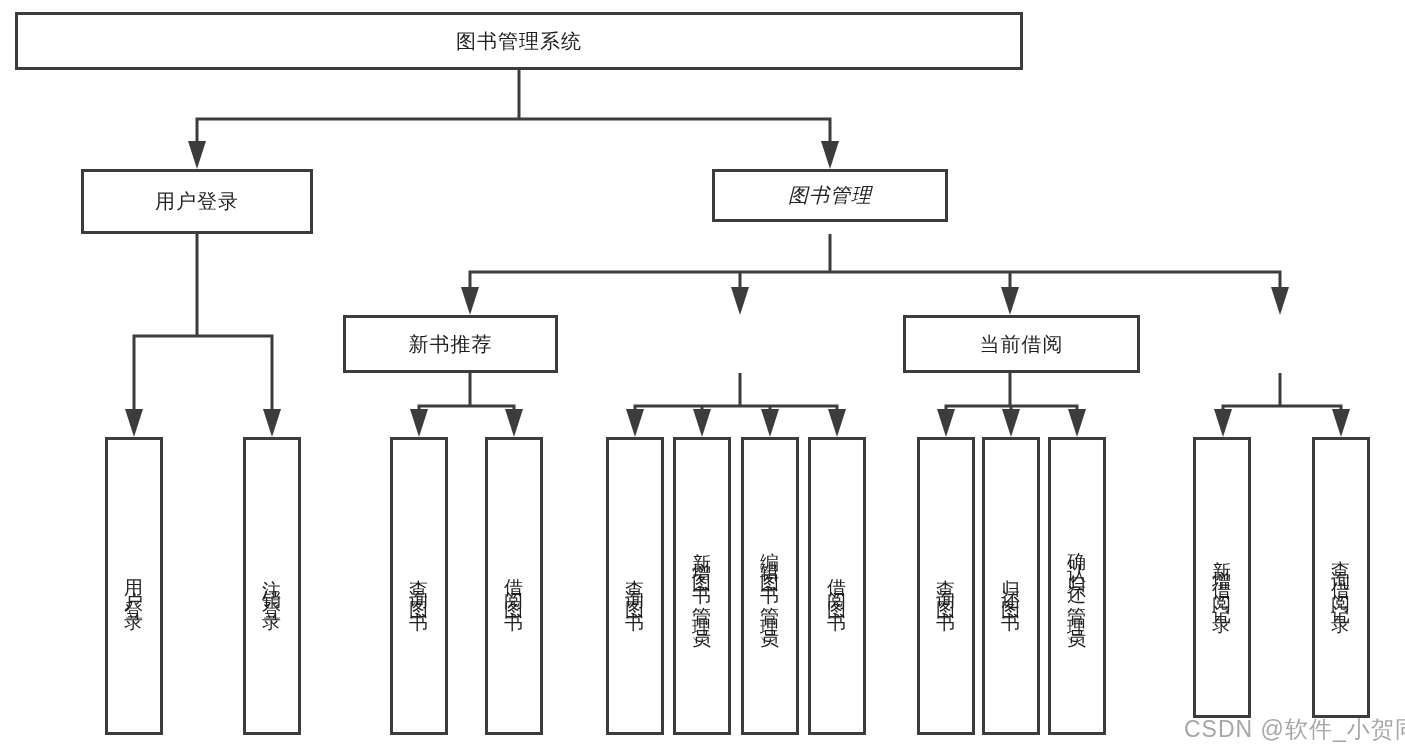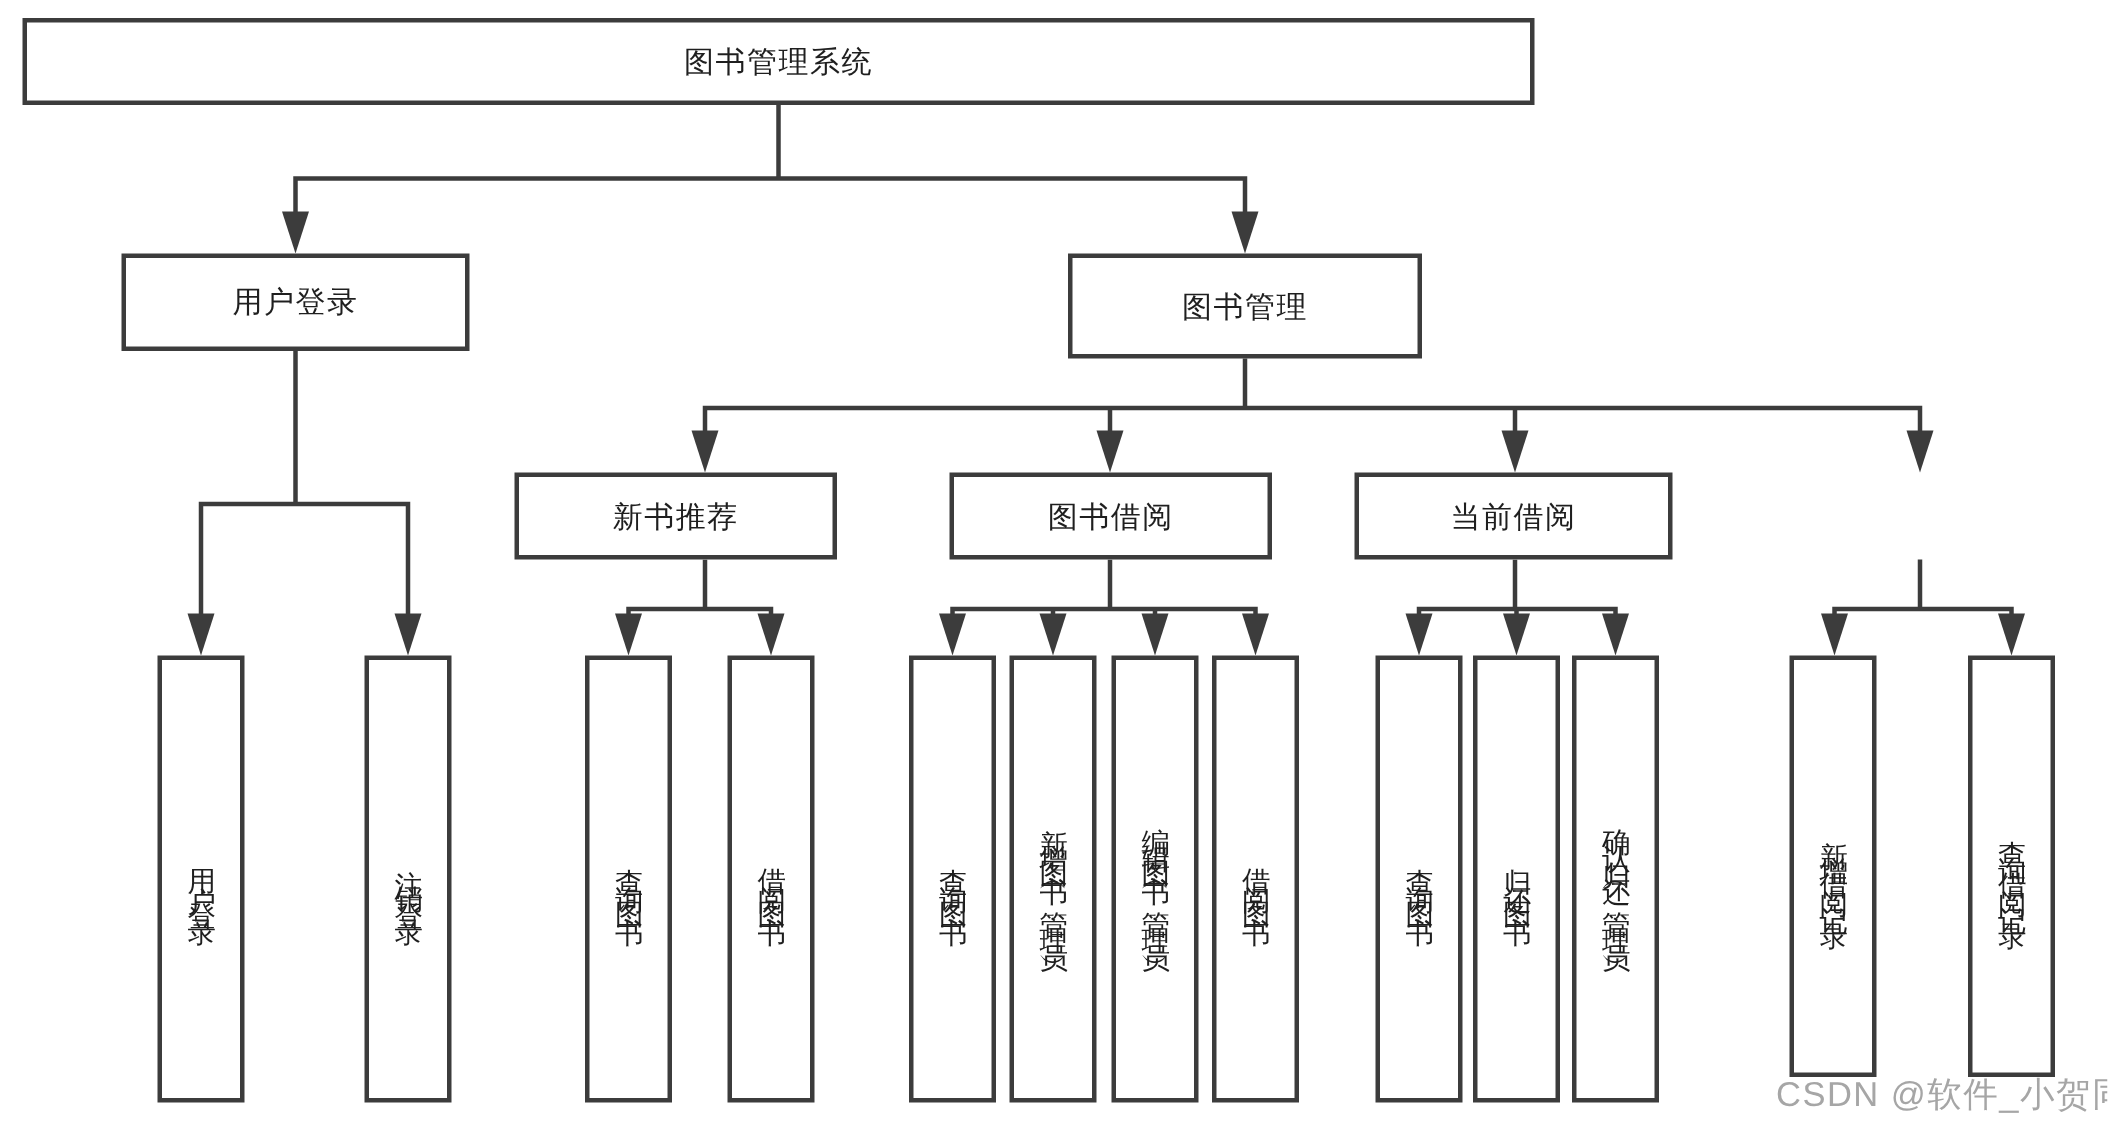--- a/index.html
+++ b/index.html
@@ -15,24 +15,24 @@
   }
   .node .lbl{color:var(--text,#1f1f1f);}
   .h .lbl{font-size:20px;letter-spacing:1px;white-space:nowrap;}
   .v .lbl{
     writing-mode:vertical-rl;text-orientation:mixed;
     font-size:19px;letter-spacing:11px;line-height:1;
   }
   
   .n-root{left:15px;top:12px;width:1008px;height:58px;}
   .n-user{left:81px;top:169px;width:232px;height:65px;}
-  .n-mgmt{left:712px;top:169px;width:236px;height:70px;}
+  .n-mgmt{left:712px;top:169px;width:236px;height:53px;font-style:italic;}
   .n-nb{left:343px;top:315px;width:215px;height:58px;}
   .n-bb{left:633px;top:315px;width:215px;height:58px;}
-  .n-cb{left:903px;top:315px;width:212px;height:58px;}
+  .n-cb{left:903px;top:315px;width:237px;height:58px;}
   .n-br{left:1173px;top:315px;width:215px;height:58px;}
   
   .v{top:437px;width:58px;height:298px;}
   .l-u1{left:105px;} .l-u2{left:243px;}
   .l-n1{left:390px;} .l-n2{left:485px;}
   .l-b1{left:606px;} .l-b2{left:673px;} .l-b3{left:741px;} .l-b4{left:808px;}
   .l-c1{left:917px;} .l-c2{left:982px;} .l-c3{left:1048px;}
   .l-r1{left:1193px;height:281px;} .l-r2{left:1312px;height:281px;}
   .watermark{
     position:absolute;left:1184px;top:714px;font-size:23px;letter-spacing:1px;
@@ -91,23 +91,20 @@
   <div class="node h n-user">
     <span class="lbl">用户登录</span>
   </div>
   <div class="node h n-mgmt">
     <span class="lbl">图书管理</span>
   </div>
 
   <div class="node h n-nb">
     <span class="lbl">新书推荐</span>
   </div>
-  <div class="node h n-bb">
-    <span class="lbl">图书借阅</span>
-  </div>
   <div class="node h n-cb">
     <span class="lbl">当前借阅</span>
   </div>
 
   <div class="node v l-u1">
     <span class="lbl">用户登录</span>
   </div>
   <div class="node v l-u2">
     <span class="lbl">注销登录</span>
   </div>

